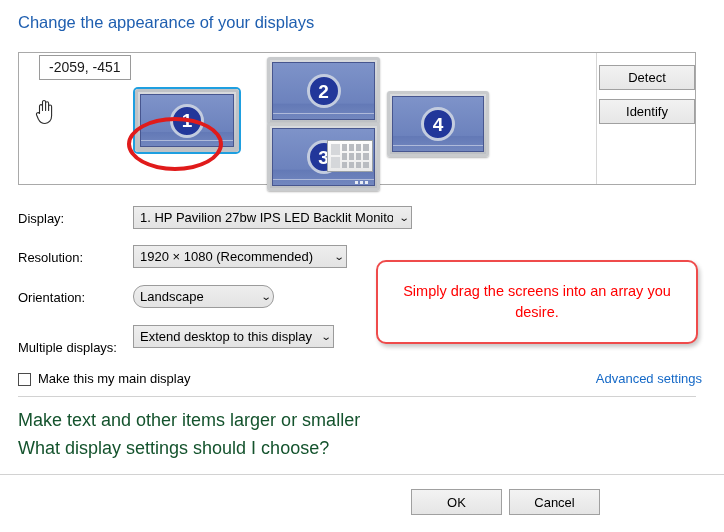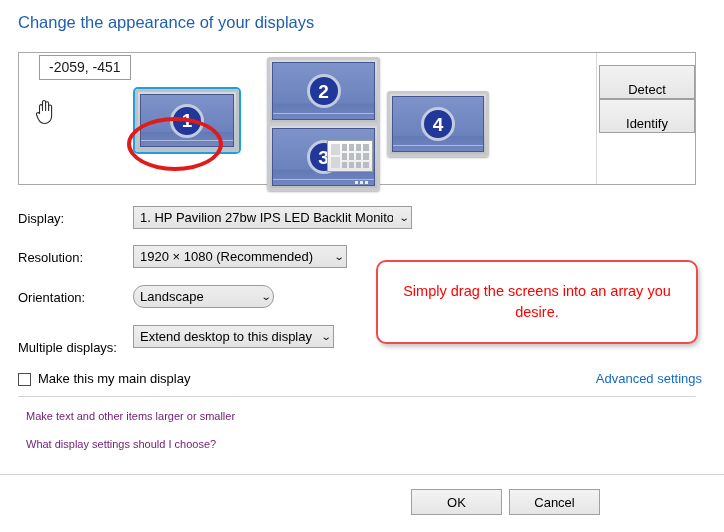--- a/index.html
+++ b/index.html
@@ -231,21 +231,21 @@
     position: absolute;
     width: 96px;
     height: 25px;
     background: linear-gradient(180deg, #f2f2f2 0%, #e6e6e6 100%);
     border: 1px solid #a0a0a0;
     box-sizing: border-box;
     font-family: "Liberation Sans", sans-serif;
     font-size: 13px;
     color: #000000;
     cursor: default;
-    padding: 16px;
+    padding: 4px;
   }
   #detect-button { left: 580px; top: 12px; }
   #identify-button { left: 580px; top: 46px; }
 
   
   .form-label {
     position: absolute;
     font-size: 13px;
     color: #000000;
     white-space: nowrap;
@@ -347,23 +347,23 @@
     position: absolute;
     left: 18px;
     top: 396px;
     width: 678px;
     height: 1px;
     background: #d2d2d2;
   }
 
   .help-link {
     position: absolute;
-    left: 26px;
-    font-size: 11px;
-    color: #701a75;
+    left: 18px;
+    font-size: 18px;
+    color: #14532d;
     white-space: nowrap;
     cursor: default;
   }
   #link-text-size { top: 410px; }
   #link-what-settings { top: 438px; }
 
   
   #bottom-divider {
     position: absolute;
     left: 0;

